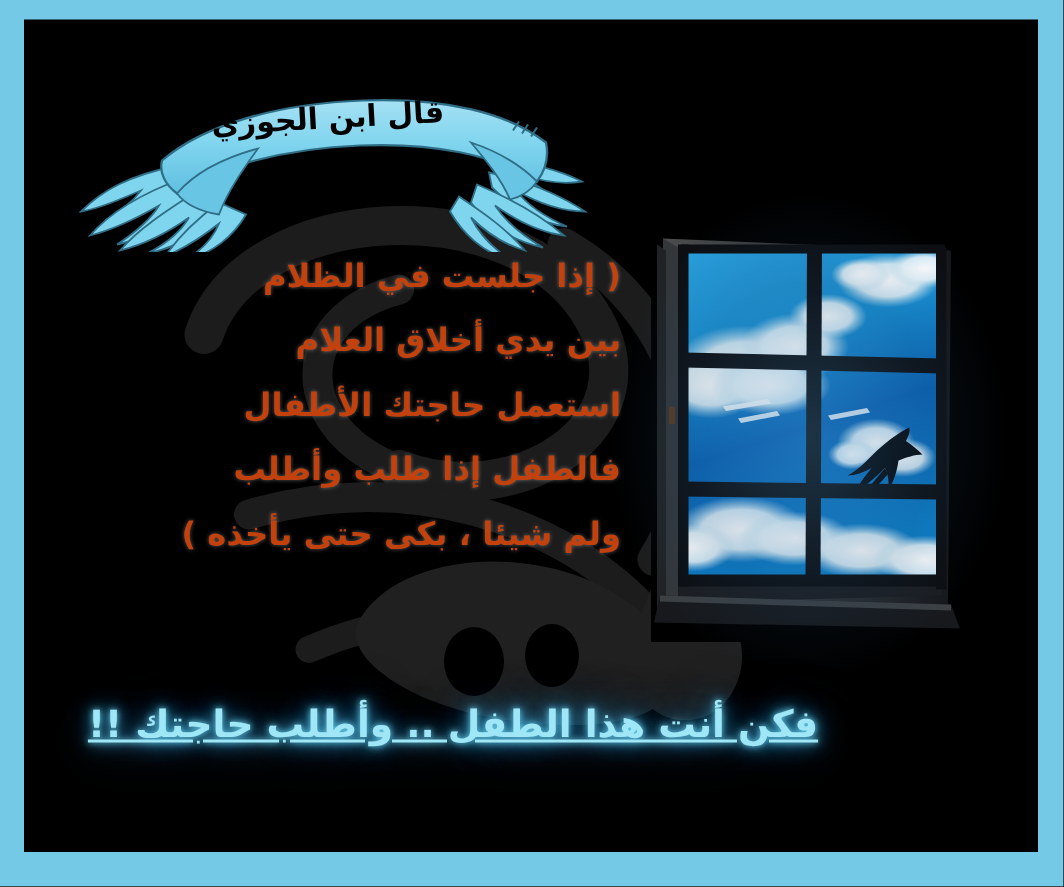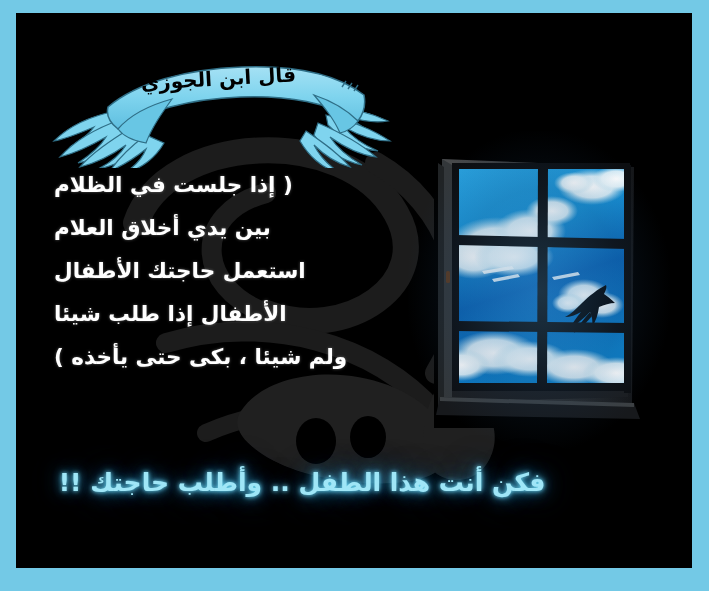--- a/index.html
+++ b/index.html
@@ -67,22 +67,22 @@
     white-space: nowrap;
   }
 
   
   .quote {
     position: absolute;
     left: 38px;
     top: 150px;
     width: 360px;
     direction: rtl;
-    text-align: left;
-    color: #ffffff;
+    text-align: right;
+    color: #c2410c;
     font-weight: bold;
     font-size: 21.5px;
     line-height: 43px;
     text-shadow: 0 0 3px rgba(255,255,255,0.35);
   }
   .quote .line { white-space: nowrap; }
 
   
   .tagline {
     position: absolute;
@@ -93,20 +93,21 @@
     text-align: center;
     color: #9fe6f7;
     font-weight: bold;
     font-size: 25px;
     white-space: nowrap;
     text-shadow:
       0 0 4px #6fd8f0,
       0 0 10px #3fa8d8,
       0 0 20px #1d6f9e,
       0 0 34px #124a6d;
+    text-decoration: underline;
   }
 
   
   .window-photo {
     position: absolute;
     left: 418px;
     top: 140px;
     width: 210px;
     height: 275px;
   }
@@ -294,20 +295,20 @@
 
         <polygon points="6,244 200,250 206,266 2,262" fill="#17191c"></polygon>
         <polygon points="6,244 200,250 200,254 6,248" fill="#3c4043"></polygon>
       </svg>
     </div>
 
     <div class="quote">
       <div class="line">( إذا جلست في الظلام</div>
       <div class="line">بين يدي أخلاق العلام</div>
       <div class="line">استعمل حاجتك الأطفال</div>
-      <div class="line">الأطفال إذا طلب شيئا</div>
+      <div class="line">فالطفل إذا طلب وأطلب</div>
       <div class="line">ولم شيئا ، بكى حتى يأخذه )</div>
     </div>
 
     <div class="tagline">فكن أنت هذا الطفل .. وأطلب حاجتك !!</div>
 
   </div>
 </div>
 
 </body></html>

